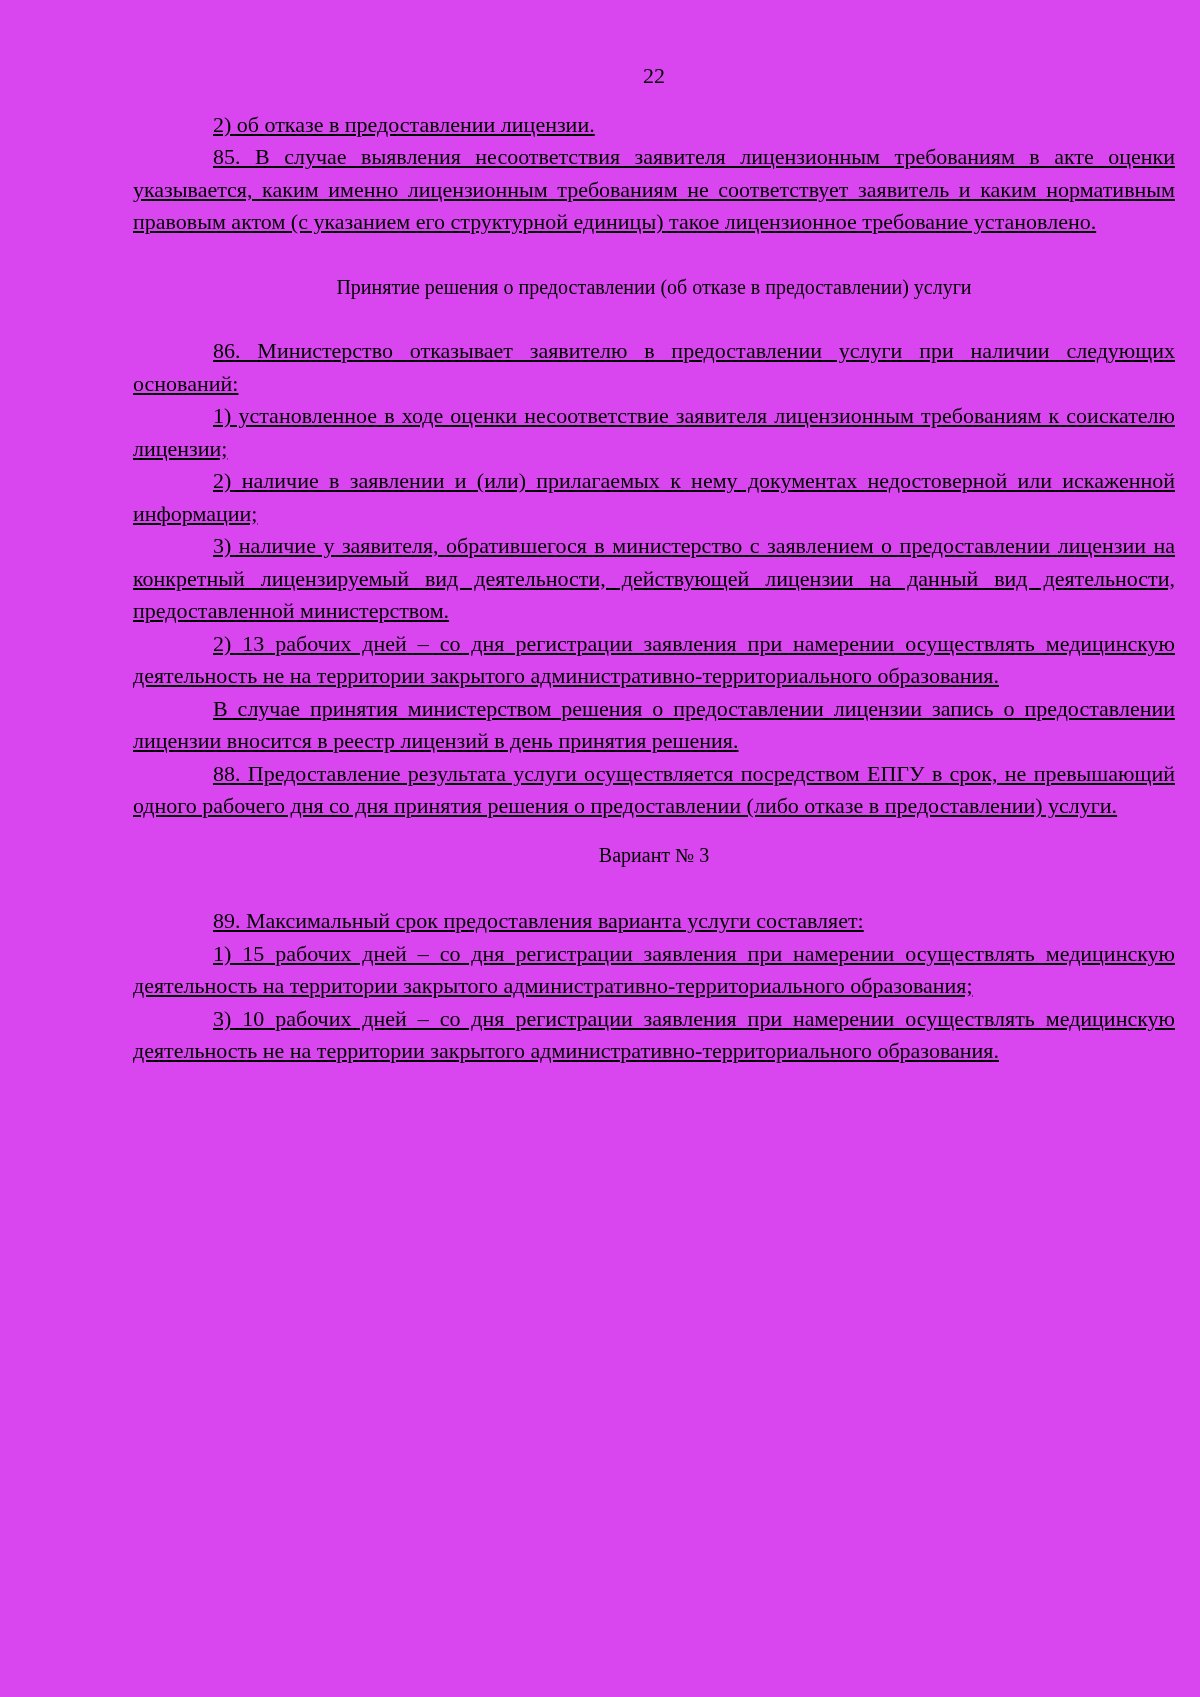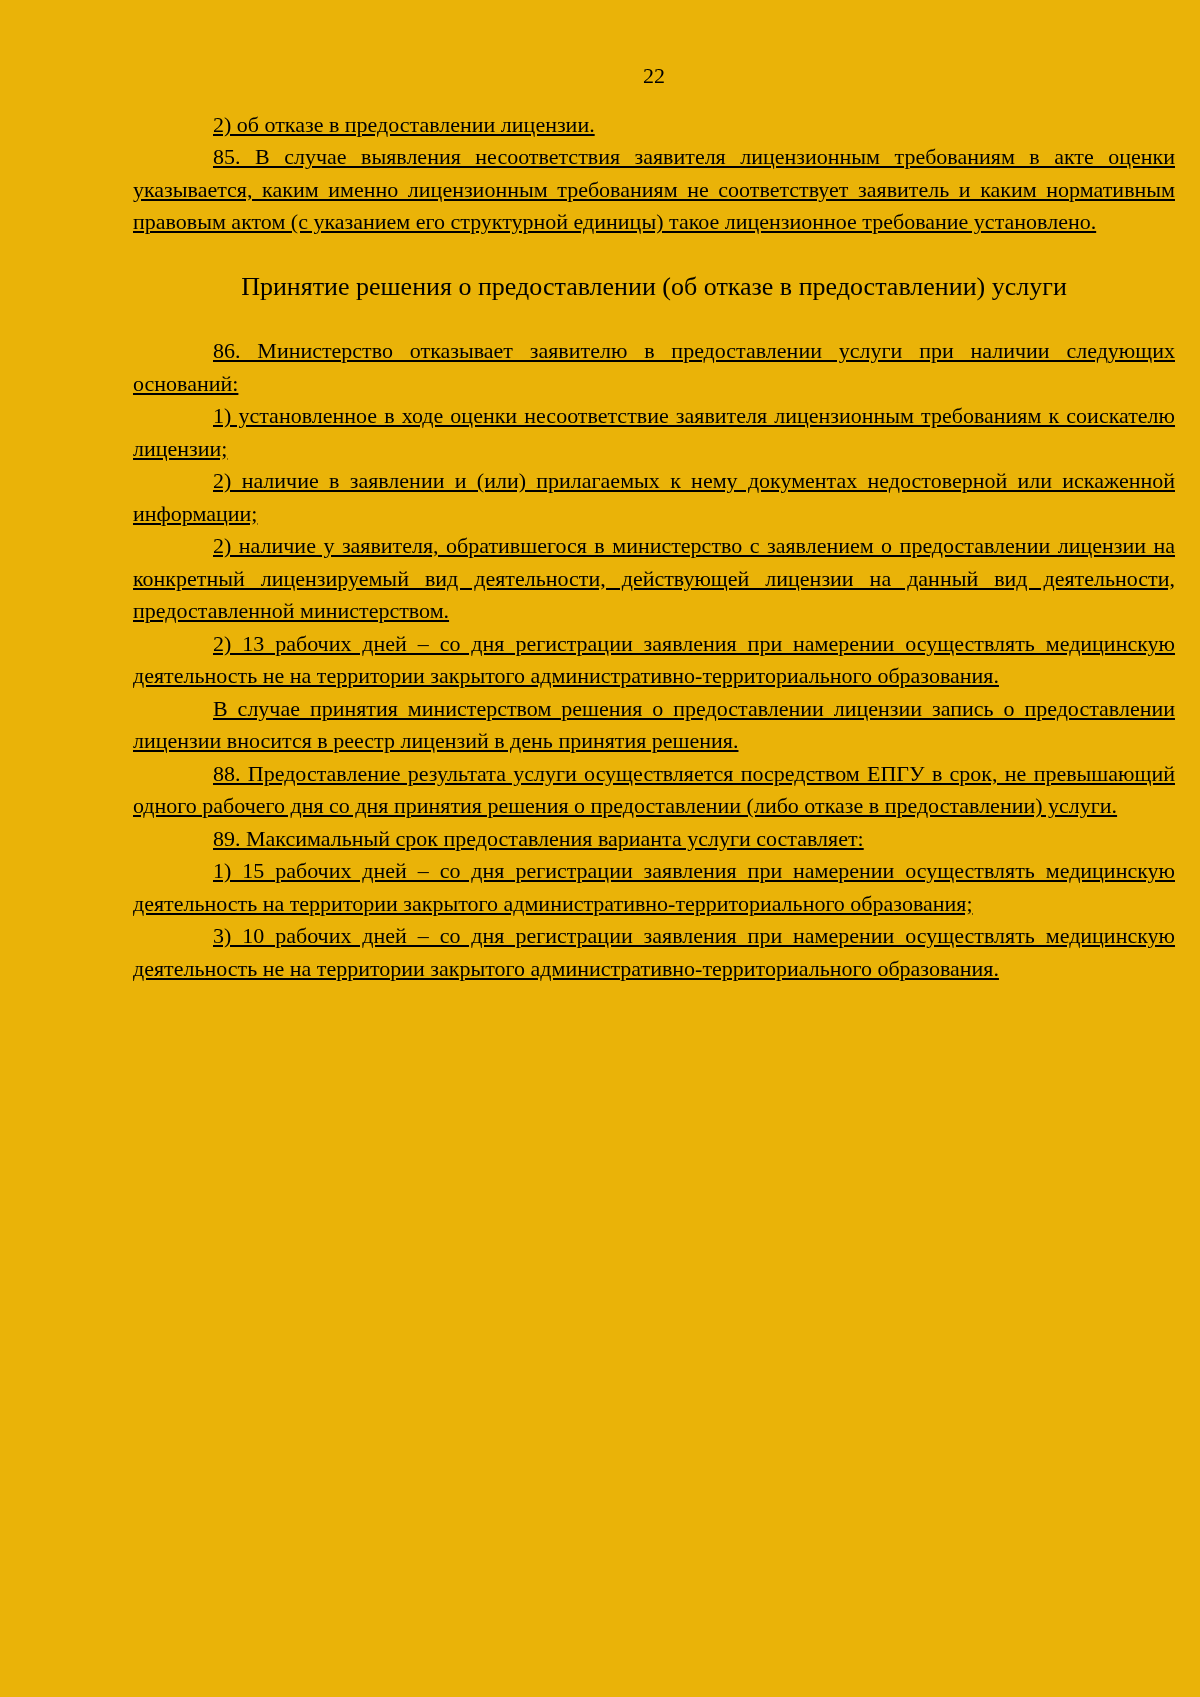--- a/index.html
+++ b/index.html
@@ -1,20 +1,20 @@
 <!DOCTYPE html>
 <html lang="ru"><head>
 <meta charset="utf-8">
 <style>
   html,body{margin:0;padding:0;background:#ffffff;}
   .page{
     position:relative;
     width:1200px;
     height:1697px;
-    background:#eab308;
+    background:#d946ef;
     color:#000000;
     font-family:"Liberation Serif","DejaVu Serif",serif;
     overflow:hidden;
   }
   .page-number{
     padding-top:60px;
     margin-left:133px;
     width:1042px;
     text-align:center;
     font-size:22px;
@@ -30,39 +30,40 @@
   .para{
     margin:0;
     text-indent:80px;
     text-decoration:underline;
   }
   .heading{
     margin:32px 0;
     text-align:center;
     text-indent:0;
     font-weight:normal;
-    font-size:26px;
+    font-size:20px;
     line-height:32.5px;
   }
   .hd2{margin:38px 0 48px;}
   .hd3{margin:16px 0 34px;}
 </style>
 </head>
 <body>
 
 <div class="page">
   <div class="page-number">22</div>
   <div class="doc">
       <p class="para">2) об отказе в предоставлении лицензии.</p>
       <p class="para">85. В случае выявления несоответствия заявителя лицензионным требованиям в акте оценки указывается, каким именно лицензионным требованиям не соответствует заявитель и каким нормативным правовым актом (с указанием его структурной единицы) такое лицензионное требование установлено.</p>
       <h2 class="heading hd1">Принятие решения о предоставлении (об отказе в предоставлении) услуги</h2>
       <p class="para">86. Министерство отказывает заявителю в предоставлении услуги при наличии следующих оснований:</p>
       <p class="para">1) установленное в ходе оценки несоответствие заявителя лицензионным требованиям к соискателю лицензии;</p>
       <p class="para">2) наличие в заявлении и (или) прилагаемых к нему документах недостоверной или искаженной информации;</p>
-      <p class="para">2) наличие у заявителя, обратившегося в министерство с заявлением о предоставлении лицензии на конкретный лицензируемый вид деятельности, действующей лицензии на данный вид деятельности, предоставленной министерством.</p>
+      <p class="para">3) наличие у заявителя, обратившегося в министерство с заявлением о предоставлении лицензии на конкретный лицензируемый вид деятельности, действующей лицензии на данный вид деятельности, предоставленной министерством.</p>
       <p class="para">2) 13 рабочих дней – со дня регистрации заявления при намерении осуществлять медицинскую деятельность не на территории закрытого административно-территориального образования.</p>
       <p class="para">В случае принятия министерством решения о предоставлении лицензии запись о предоставлении лицензии вносится в реестр лицензий в день принятия решения.</p>
       <p class="para">88. Предоставление результата услуги осуществляется посредством ЕПГУ в срок, не превышающий одного рабочего дня со дня принятия решения о предоставлении (либо отказе в предоставлении) услуги.</p>
+      <h2 class="heading hd3">Вариант № 3</h2>
       <p class="para">89. Максимальный срок предоставления варианта услуги составляет:</p>
       <p class="para">1) 15 рабочих дней – со дня регистрации заявления при намерении осуществлять медицинскую деятельность на территории закрытого административно-территориального образования;</p>
       <p class="para">3) 10 рабочих дней – со дня регистрации заявления при намерении осуществлять медицинскую деятельность не на территории закрытого административно-территориального образования.</p>
     </div>
 </div>
 
 </body></html>

